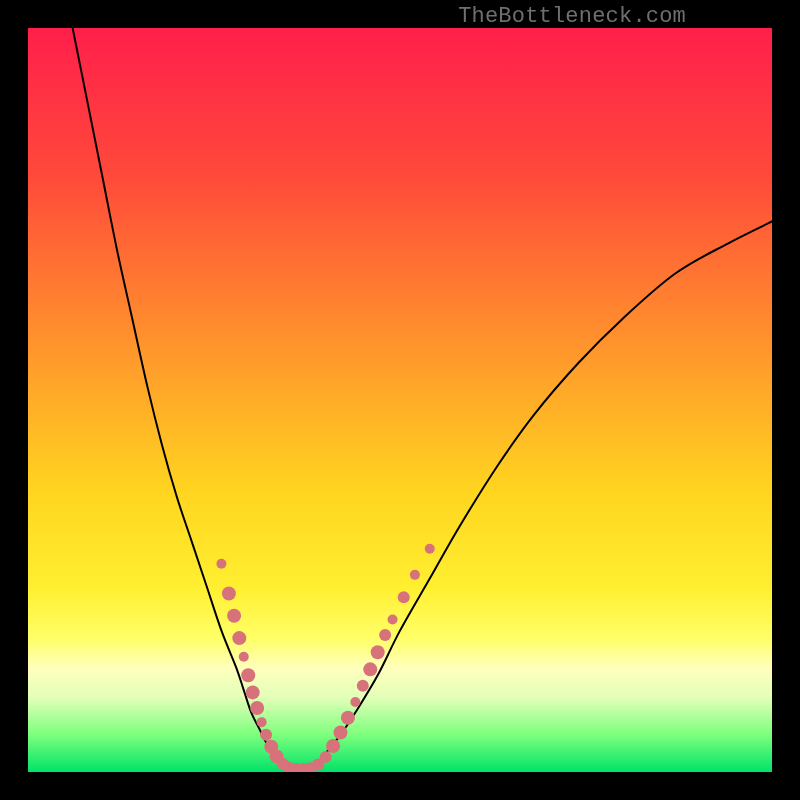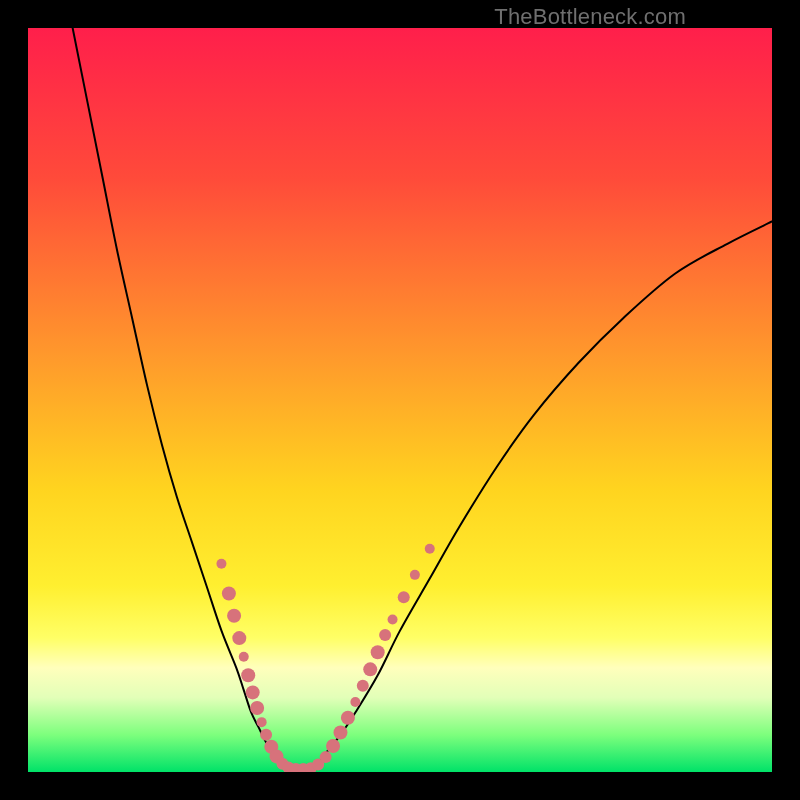--- a/index.html
+++ b/index.html
@@ -11,20 +11,21 @@
     overflow: hidden;
     font-family: Arial, Helvetica, sans-serif;
   }
   .frame {
     position: absolute;
     top: 0;
     left: 0;
     width: 696px;
     height: 800px;
     background: #000;
+    font-family: Liberation Mono, monospace;
   }
   .plot {
     position: absolute;
     top: 28px;
     left: 28px;
     width: 744px;
     height: 744px;
     overflow: hidden;
   }
   

